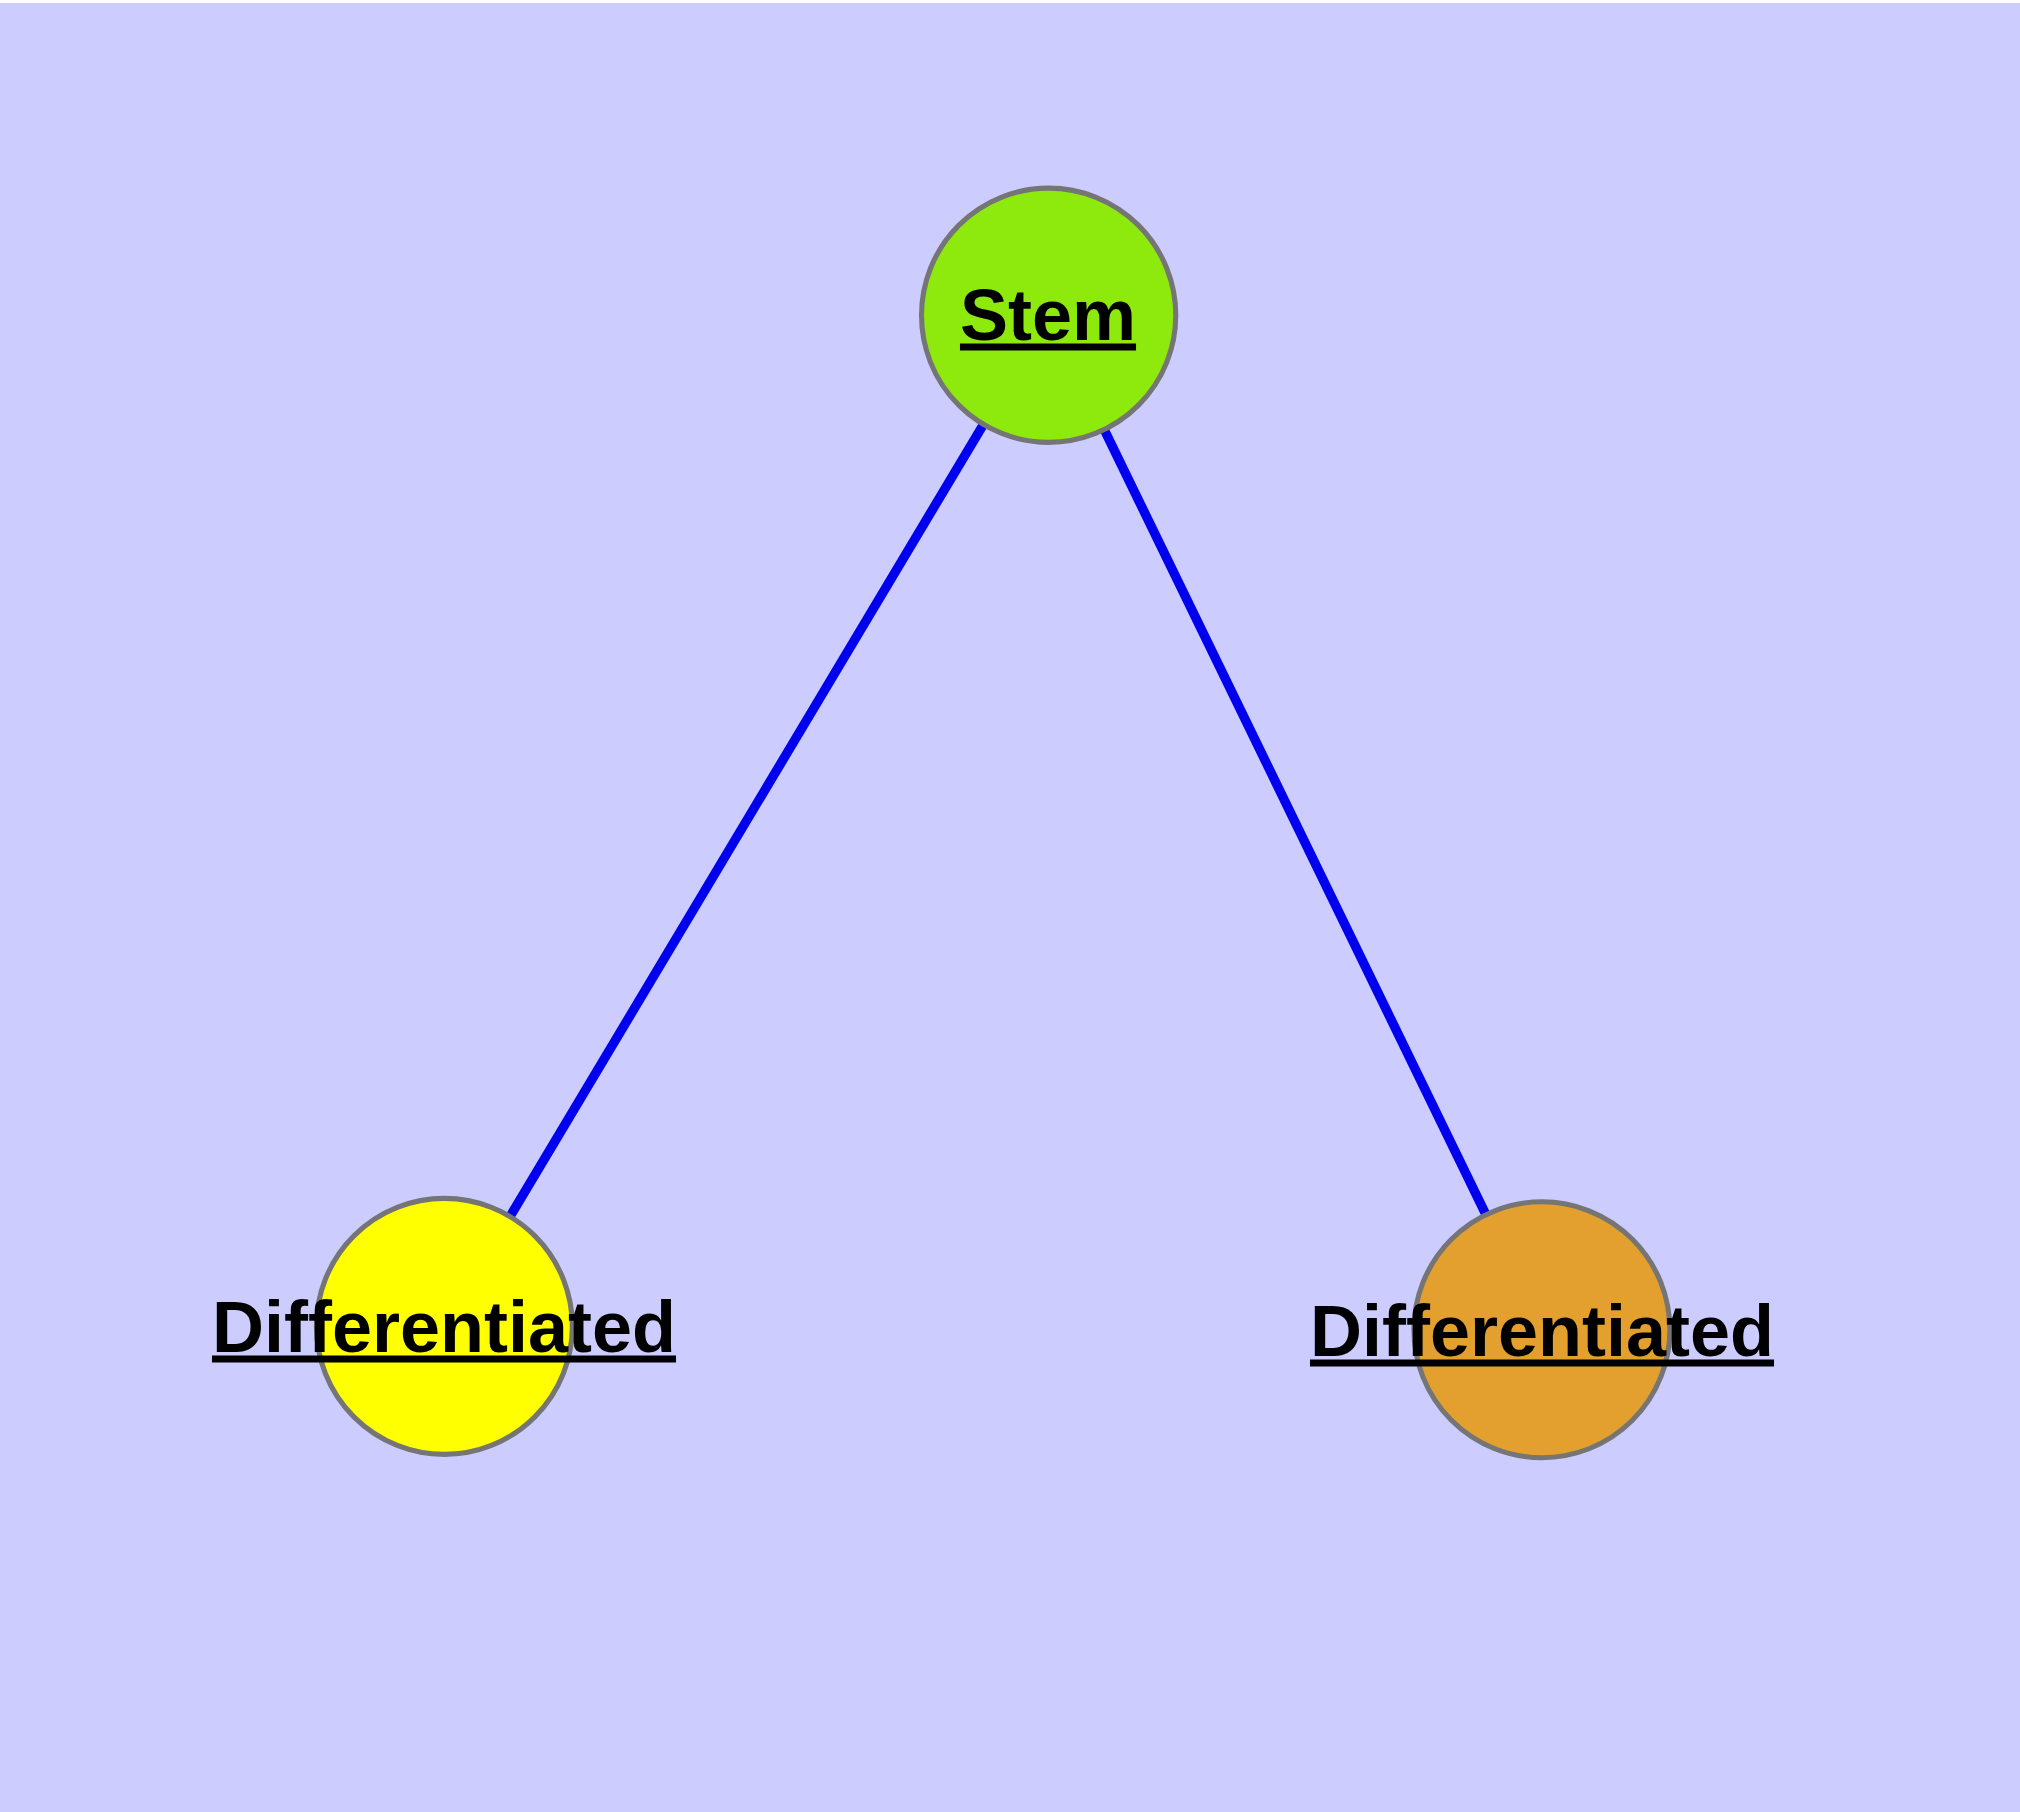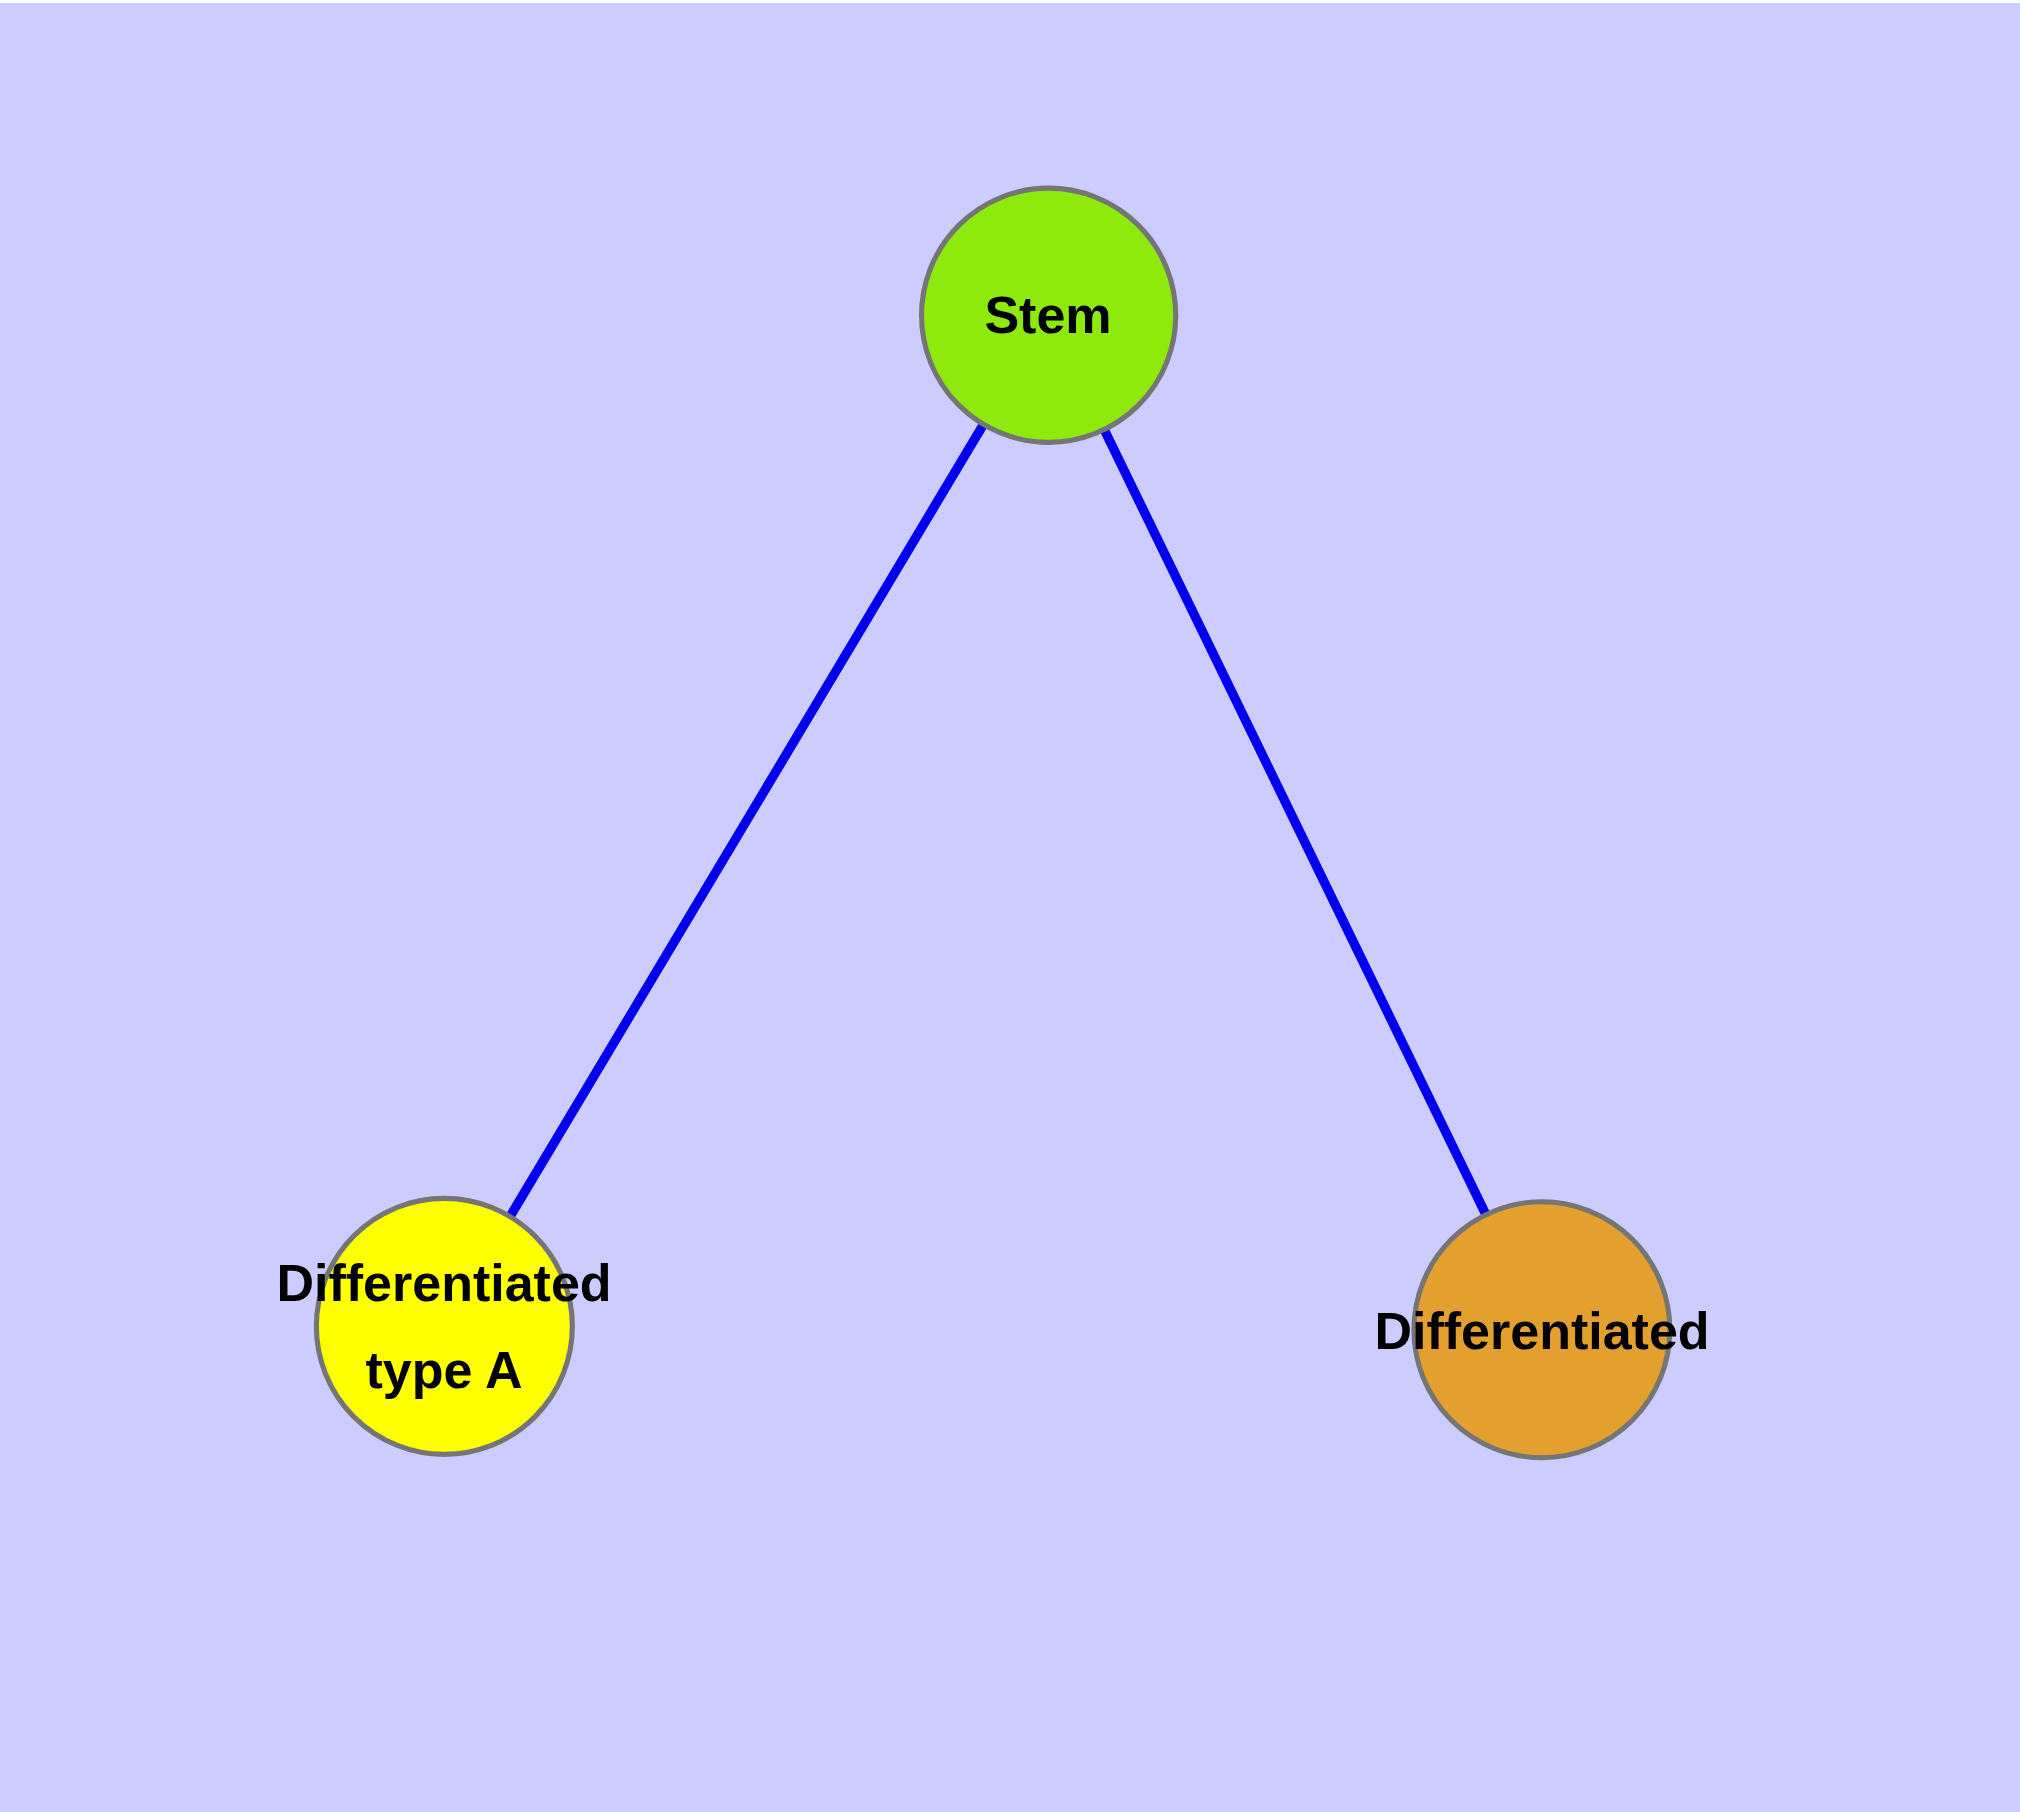--- a/index.html
+++ b/index.html
@@ -36,23 +36,24 @@
     height: 100%;
     display: block;
   }
   .node-label {
     position: absolute;
     transform: translate(-50%, -50%);
     text-align: center;
     white-space: nowrap;
     color: #000000;
     font-weight: bold;
-    font-size: 52px;
+    font-size: 72px;
     line-height: 87px;
     z-index: 2;
+    text-decoration: underline;
   }
   .label-stem { left: 1048px; top: 315px; }
   .label-a    { left: 444px;  top: 1327px; }
   .label-b    { left: 1542px; top: 1331px; }
   .label-line { display: block; }
 </style>
 </head>
 <body>
 
 <div class="stage" style="background: rgb(204, 204, 255);">
@@ -71,21 +72,20 @@
 
     <circle cx="1819" cy="1569" r="151" fill="#E3A02E" stroke="#757575" stroke-width="6"></circle>
   </svg>
 
   <div class="node-label label-stem">
     <span class="label-line">Stem</span>
   </div>
 
   <div class="node-label label-a">
     <span class="label-line">Differentiated</span>
-    <span class="label-line">type A</span>
   </div>
 
   <div class="node-label label-b">
     <span class="label-line">Differentiated</span>
   </div>
 
 </div>
 
 
 </body></html>

